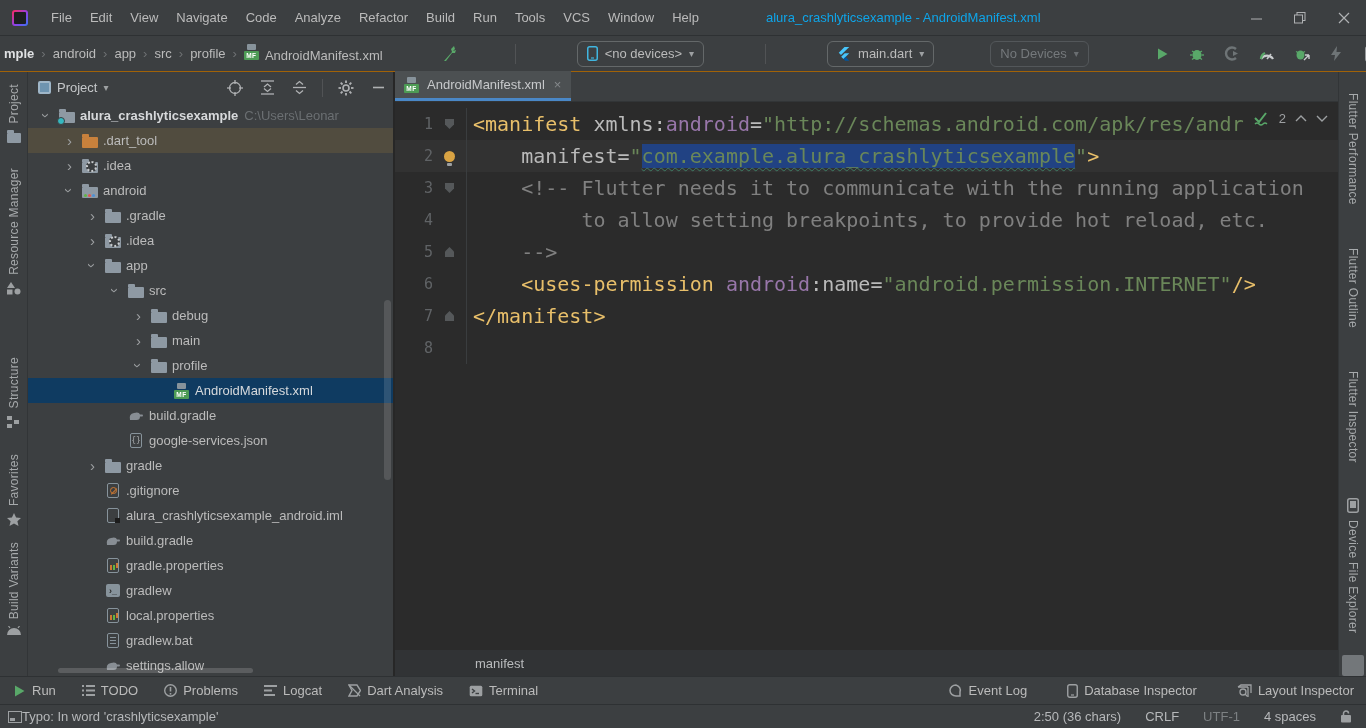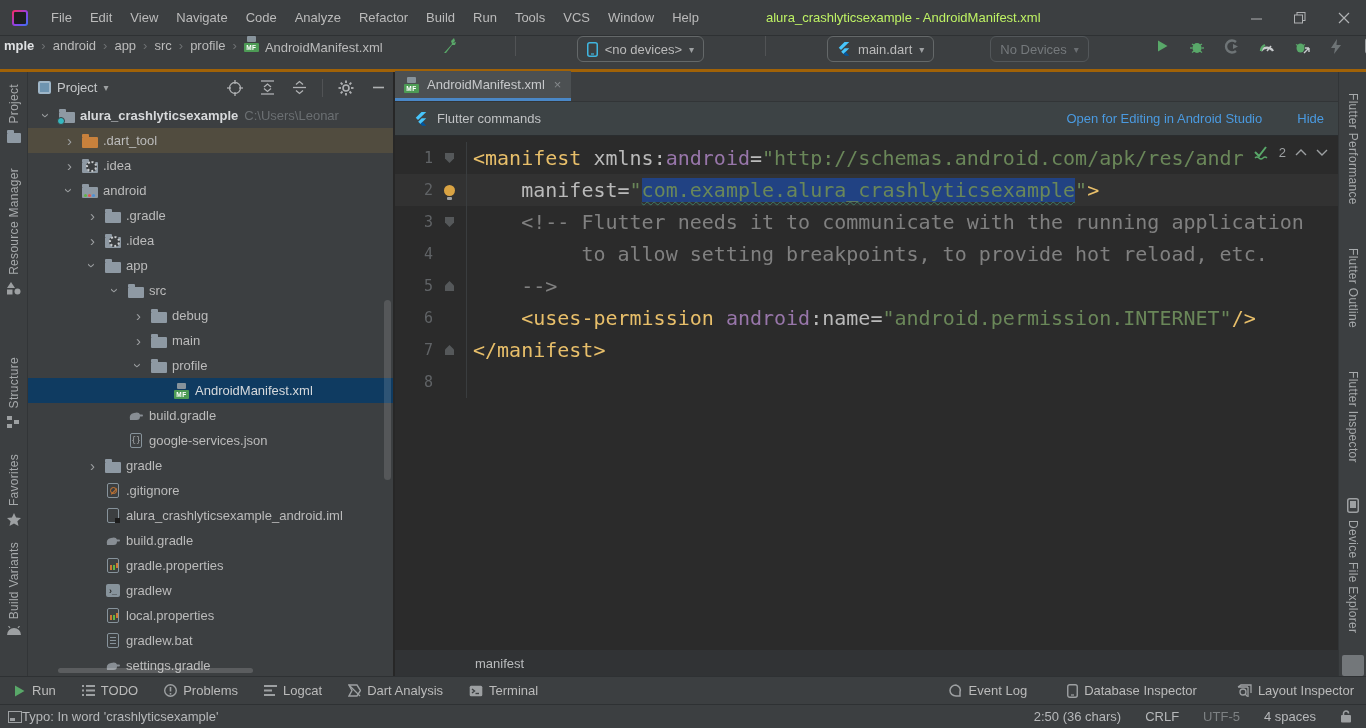--- a/index.html
+++ b/index.html
@@ -5,27 +5,27 @@
   *{margin:0;padding:0;box-sizing:border-box;}
   html,body{width:1366px;height:728px;overflow:hidden;}
   body{font-family:"Liberation Sans",sans-serif;background:#3c3f41;color:#bbbbbb;font-size:13px;-webkit-font-smoothing:antialiased;}
   .win{width:1366px;height:728px;display:flex;flex-direction:column;}
 
   
   .titlebar{height:36px;display:flex;align-items:center;background:#3c3f41;border-bottom:1px solid #2e3133;position:relative;flex:0 0 36px;}
   .app-logo{width:16px;height:16px;margin:0 14px 0 12px;border-radius:3px;background:linear-gradient(135deg,#fe2857,#8f41e9 55%,#3574f0);position:relative;}
   .app-logo::after{content:"";position:absolute;inset:2px;background:#1d1f21;border-radius:1px;}
   .menu-item{padding:3px 9px;color:#bbbbbb;cursor:default;border-radius:3px;}
-  .win-title{position:absolute;left:766px;top:10px;color:#bef264;font-size:13px;white-space:nowrap;}
+  .win-title{position:absolute;left:766px;top:10px;color:#0ea5e9;font-size:13px;white-space:nowrap;}
   .win-controls{position:absolute;right:0;top:0;height:36px;display:flex;}
   .win-btn{width:44px;height:36px;display:flex;align-items:center;justify-content:center;color:#afb1b3;}
   .win-btn svg{display:block;}
 
   
-  .main-toolbar{height:36px;flex:0 0 36px;display:flex;align-items:flex-start;background:#3c3f41;border-bottom:3px solid #a16207;white-space:nowrap;overflow:hidden;gap:48px;}
+  .main-toolbar{height:36px;flex:0 0 36px;display:flex;align-items:center;background:#3c3f41;border-bottom:1px solid #a16207;white-space:nowrap;overflow:hidden;gap:48px;}
   .crumbs{display:flex;align-items:center;padding-left:2px;}
   .crumb{color:#bbbbbb;padding:0 2px;}
   .crumb.bold{font-weight:bold;color:#dfe1e3;}
   .crumb-sep{color:#6e7173;margin:0 5px;font-size:13px;}
   .crumb .ficon{margin-right:5px;}
   .tb-sep{width:1px;height:20px;background:#515355;margin:0 9px;flex:0 0 1px;}
   .combo{height:26px;border:1px solid #646869;border-radius:6px;display:flex;align-items:center;padding:0 9px;margin:0 4px;color:#bbbbbb;gap:7px;}
   .combo.disabled{border-color:#53575a;color:#75797c;}
   .combo .arrow{color:#9da0a2;font-size:10px;}
   .combo.disabled .arrow{color:#6a6e71;}
@@ -557,47 +557,34 @@
             </span>
             <span class="tlabel">gradlew.bat</span>
           </div>
           <div class="tree-row" style="padding-left: 54px;">
             <span class="tarrow"></span>
             <span class="ticon">
               <svg width="16" height="11">
                 <path d="M2 10 Q0.5 4 6 3 Q11 1.5 12 4.5 L14.5 4.5 Q15.5 5.5 14.5 6.5 L12 6.5 Q12 10 8.5 10 Z" fill="#888e94"></path>
               </svg>
             </span>
-            <span class="tlabel">settings.gradle</span>
+            <span class="tlabel">settings.allow</span>
           </div>
         </div>
       <div class="tree-vscroll"></div>
       <div class="tree-hscroll"></div>
     </div>
 
     <div class="editor-col">
       <div class="tab-bar">
         <span class="tab">
           <span class="ficon fi-mf"></span>
           <span>AndroidManifest.xml</span>
           <span class="close">×</span>
         </span>
-      </div>
-      <div class="banner">
-        <span class="flutter-logo">
-            <svg width="14" height="16" viewBox="0 0 16 16">
-              <polygon points="8.6,0 2,6.6 4.6,9.2 14,0" fill="#47c5fb"></polygon>
-              <polygon points="8.8,7 4.8,11 7.4,13.6 14,7" fill="#47c5fb"></polygon>
-              <polygon points="7.4,13.6 9.3,15.6 14,15.6 9.9,11.1" fill="#00569e"></polygon>
-            </svg>
-          </span>
-        <span class="blabel">Flutter commands</span>
-        <span class="spacer"></span>
-        <a href="#">Open for Editing in Android Studio</a>
-        <a href="#">Hide</a>
       </div>
       <div class="code-area" id="code-area">
         <div class="inspect-widget">
           <svg width="16" height="14" viewBox="0 0 16 14">
               <path d="M1 6 L5 10 L12 1" fill="none" stroke="#59a869" stroke-width="2"></path>
               <path d="M1 12 q2 -2 4 0 q2 2 4 0 q2 -2 4 0" fill="none" stroke="#59a869" stroke-width="1.4"></path>
             </svg>
           <span>2</span>
           <svg width="12" height="7">
               <path d="M1 6 L6 1 L11 6" fill="none" stroke="#9da0a2" stroke-width="1.4"></path>
@@ -787,21 +774,21 @@
     <span class="status-left">
       <svg width="14" height="12">
           <rect x="0.5" y="0.5" width="13" height="11" fill="none" stroke="#9da0a2"></rect>
           <rect x="2" y="7" width="5" height="3" fill="#9da0a2"></rect>
         </svg>
       <span>Typo: In word 'crashlyticsexample'</span>
     </span>
     <span class="status-right" id="status-right">
         <span>2:50 (36 chars)</span>
         <span>CRLF</span>
-        <span class="dim">UTF-5</span>
+        <span class="dim">UTF-1</span>
         <span>4 spaces</span>
         <span>
           <svg width="12" height="13">
             <rect x="1" y="5" width="10" height="7.5" rx="1" fill="#9da0a2"></rect>
             <path d="M3.5 5 V3.5 a2.5 2.5 0 0 1 5 0" fill="none" stroke="#9da0a2" stroke-width="1.5"></path>
           </svg>
         </span>
       </span>
   </div>
 </div>

